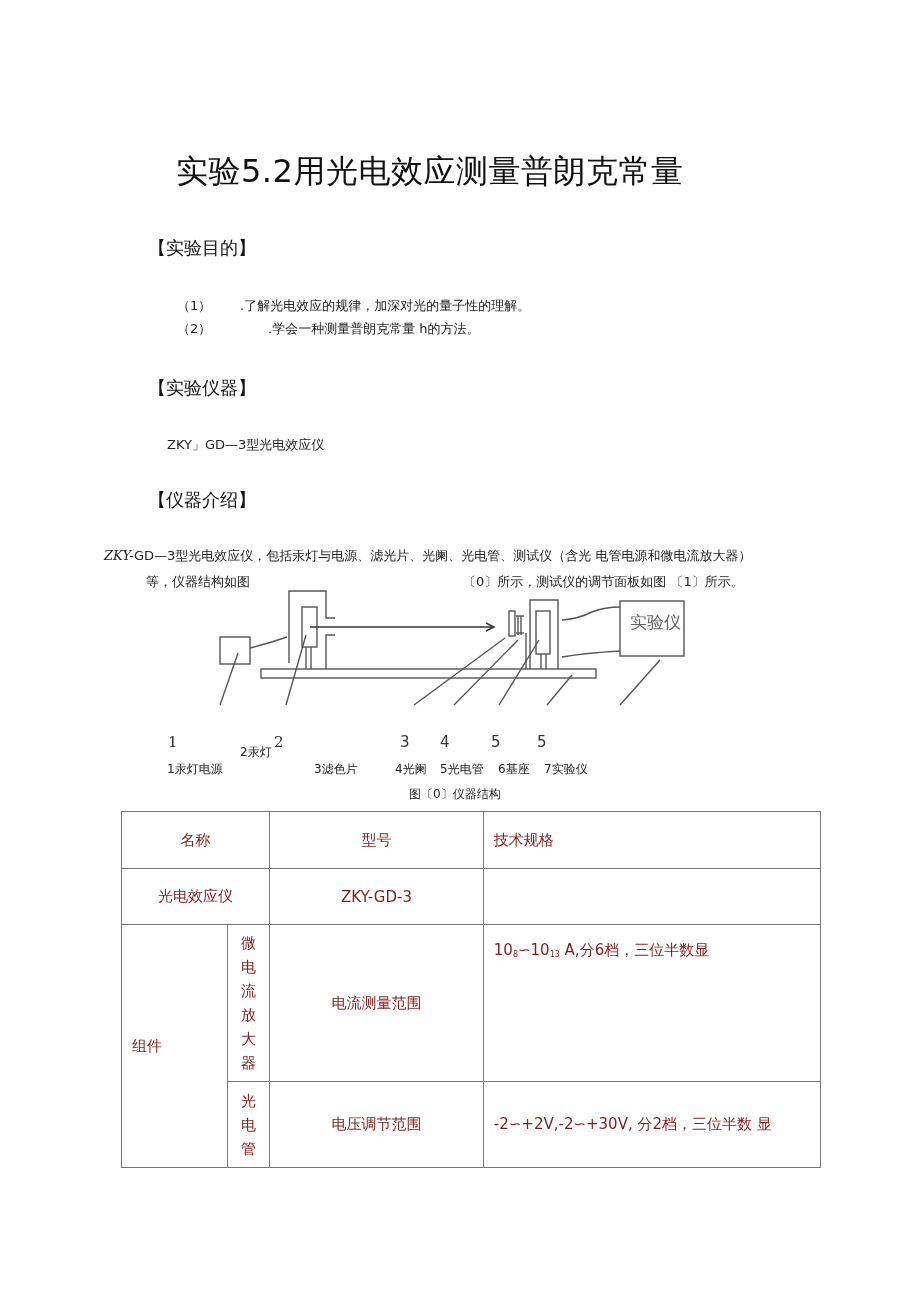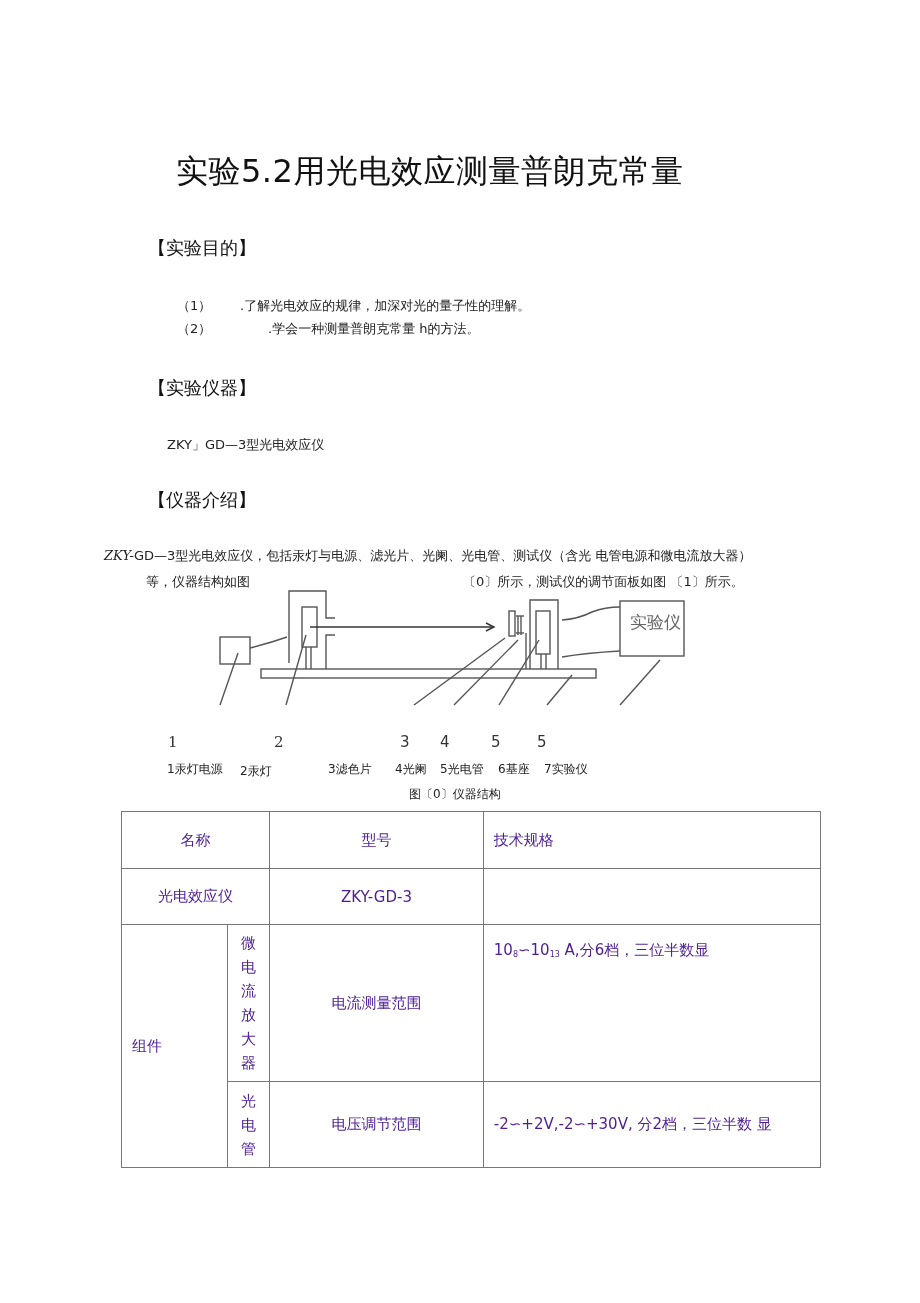--- a/index.html
+++ b/index.html
@@ -11,21 +11,21 @@
     .title { left: 176px; top: 150px; font-size: 32px; letter-spacing: 0.5px; color: #111; }
     .section { font-size: 18px; color: #111; left: 148px; }
     .small { font-size: 12px; color: #222; }
     .para { font-size: 13px; color: #222; }
     .italic-serif { font-family: "DejaVu Serif", "Liberation Serif", serif; font-style: italic; text-align: right; }
     .num-serif { font-family: "DejaVu Serif", "Liberation Serif", serif; font-size: 15px; color: #333; }
     .num-sans { font-size: 15px; color: #333; }
     svg.diagram { position: absolute; left: 200px; top: 585px; }
     table.spec {
       position: absolute; left: 121px; top: 811px; width: 700px;
-      border-collapse: collapse; font-size: 15px; color: #4c1d95;
+      border-collapse: collapse; font-size: 15px; color: #7f1d1d;
     }
     table.spec td { border: 1px solid #777; padding: 0; }
     .c-center { text-align: center; }
     .c-left { text-align: left; padding-left: 10px !important; }
     .vtext { text-align: center; line-height: 24px; padding: 6px 0 !important; }
     .vtext span { display: block; }
     .sub { font-size: 8px; vertical-align: -2px; }
   </style>
 </head>
 <body>
@@ -96,22 +96,22 @@
 </svg>
 
 <div class="abs num-serif" style="left:168px; top:733px;">1</div>
 <div class="abs num-serif" style="left:274px; top:733px;">2</div>
 <div class="abs num-sans" style="left:400px; top:733px;">3</div>
 <div class="abs num-sans" style="left:440px; top:733px;">4</div>
 <div class="abs num-sans" style="left:491px; top:733px;">5</div>
 <div class="abs num-sans" style="left:537px; top:733px;">5</div>
 
 <div class="abs small" style="left:167px; top:761px;">1汞灯电源</div>
-<div class="abs small" style="left:240px; top:763px;">2汞灯</div>
-<div class="abs small" style="left:328px; top:761px;">3滤色片</div>
+<div class="abs small" style="left:240px; top:744px;">2汞灯</div>
+<div class="abs small" style="left:314px; top:761px;">3滤色片</div>
 <div class="abs small" style="left:395px; top:761px;">4光阑</div>
 <div class="abs small" style="left:440px; top:761px;">5光电管</div>
 <div class="abs small" style="left:498px; top:761px;">6基座</div>
 <div class="abs small" style="left:544px; top:761px;">7实验仪</div>
 
 <div class="abs small" style="left:409px; top:786px;">图〔0〕仪器结构</div>
 
 <table class="spec">
   <colgroup>
     <col style="width:103px">

